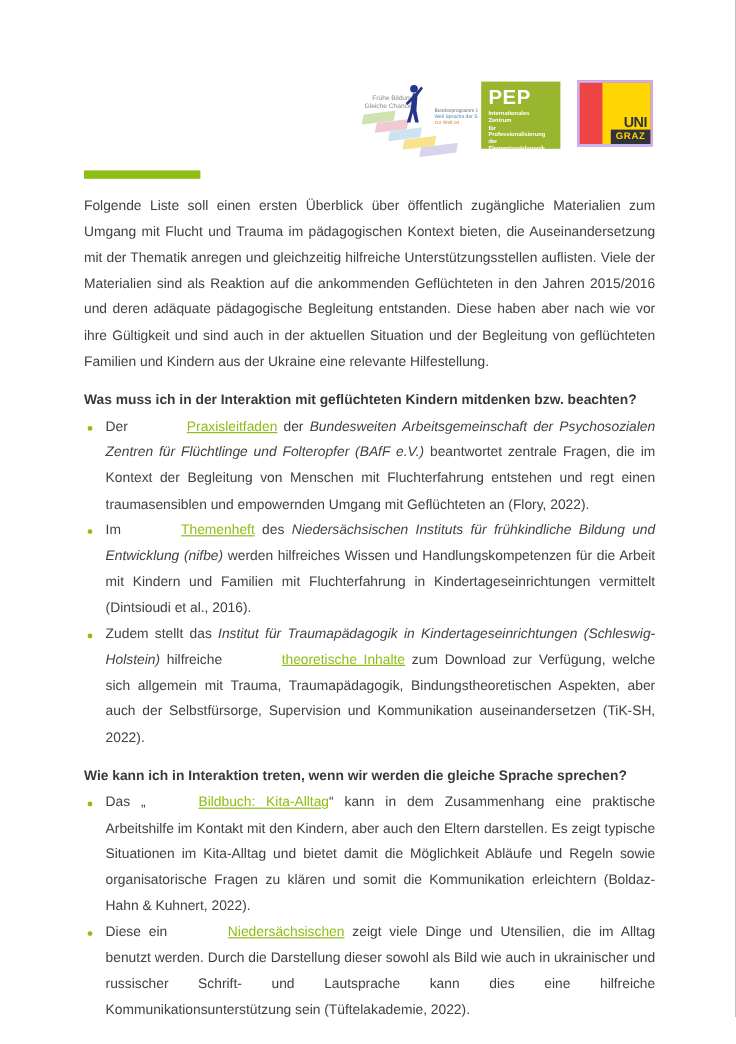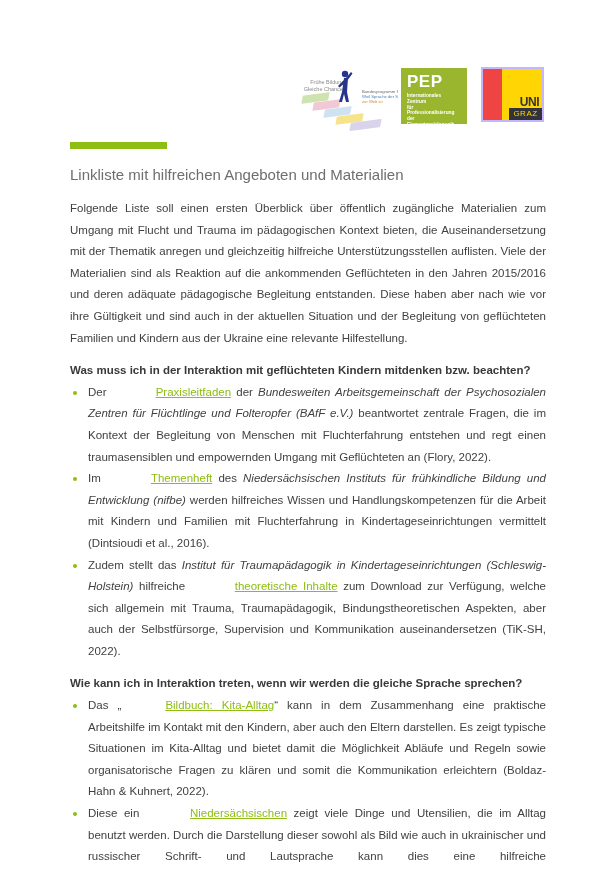--- a/index.html
+++ b/index.html
@@ -37,21 +37,21 @@
     background:var(--pep-green);color:#fff;padding:5px 6px;}
   .pep-acro{font-size:17px;font-weight:bold;line-height:17px;letter-spacing:.5px;}
   .pep-lines{margin-top:3px;font-size:4.8px;font-weight:bold;line-height:5.8px;}
   .pep-dash{width:12px;height:2px;background:#fff;margin-top:4px;}
   .uni-logo{position:absolute;left:481px;top:39px;width:63px;height:55px;
     border:2px solid #c4b5fd;background:#ef4444;}
   .uni-yellow{position:absolute;left:19px;top:0;right:0;bottom:0;background:var(--uni-yellow);}
   .uni-uni{position:absolute;right:3px;bottom:12px;color:var(--uni-dark);
     font-weight:bold;font-size:12px;line-height:12px;letter-spacing:-0.5px;}
   .uni-band{position:absolute;left:26px;right:0;bottom:0;height:12px;background:var(--uni-dark);
-    color:var(--uni-yellow);font-weight:normal;font-size:8px;line-height:12px;
+    color:var(--uni-yellow);font-weight:bold;font-size:8px;line-height:12px;
     text-align:center;letter-spacing:.5px;}
   
   .content{position:absolute;left:70px;top:126px;width:476px;}
   .title{font-size:21px;font-weight:bold;color:var(--heading);letter-spacing:-0.2px;line-height:26px;}
   .accent-bar{width:97px;height:7px;background:var(--accent);margin-top:16px;}
   .subtitle{margin-top:16px;font-size:15px;color:var(--subtitle);line-height:20px;}
   .para{margin-top:13px;font-size:11.5px;line-height:21.6px;text-align:justify;}
   .section{margin-top:11px;}
   .section-heading{font-size:11.5px;font-weight:bold;color:var(--heading);line-height:21.6px;}
   .section ul{list-style:none;margin-top:0px;}
@@ -109,21 +109,20 @@
 
     <div class="uni-logo">
       <div class="uni-yellow"></div>
       <div class="uni-uni">UNI</div>
       <div class="uni-band">GRAZ</div>
     </div>
   </div>
 
   <div class="content">
     <div class="accent-bar"></div>
-    <div class="subtitle">Linkliste mit hilfreichen Angeboten und Materialien</div>
     <div class="para">Folgende Liste soll einen ersten Überblick über öffentlich zugängliche Materialien zum Umgang mit Flucht und Trauma im pädagogischen Kontext bieten, die Auseinandersetzung mit der Thematik an­regen und gleichzeitig hilfreiche Unterstützungsstellen auflisten. Viele der Materialien sind als Reak­tion auf die ankommenden Geflüchteten in den Jahren 2015/2016 und deren adäquate pädagogische Begleitung entstanden. Diese haben aber nach wie vor ihre Gültigkeit und sind auch in der aktuellen Situation und der Begleitung von geflüchteten Familien und Kindern aus der Ukraine eine relevante Hilfestellung.</div>
     <div>
   <div class="section">
     <div class="section-heading">Was muss ich in der Interaktion mit geflüchteten Kindern mitdenken bzw. beachten?</div>
     <ul>
             <li><span class="seg-plain">Der </span><span class="seg-link">Praxisleitfaden</span><span class="seg-plain"> der </span><span class="seg-italic">Bundesweiten Arbeitsgemeinschaft der Psychosozialen Zentren für Flüchtlinge und Folteropfer (BAfF e.V.)</span><span class="seg-plain"> beantwortet zentrale Fragen, die im Kontext der Beglei­tung von Menschen mit Fluchterfahrung entstehen und regt einen traumasensiblen und em­powernden Umgang mit Geflüchteten an (Flory, 2022).</span></li>
             <li><span class="seg-plain">Im </span><span class="seg-link">Themenheft</span><span class="seg-plain"> des </span><span class="seg-italic">Niedersächsischen Instituts für frühkindliche Bildung und Entwicklung (nifbe)</span><span class="seg-plain"> werden hilfreiches Wissen und Handlungskompetenzen für die Arbeit mit Kindern und Familien mit Fluchterfahrung in Kindertageseinrichtungen vermittelt (Dintsioudi et al., 2016).</span></li>
             <li><span class="seg-plain">Zudem stellt das </span><span class="seg-italic">Institut für Traumapädagogik in Kindertageseinrichtungen (Schleswig-Holstein)</span><span class="seg-plain"> hilfreiche </span><span class="seg-link">theoretische Inhalte</span><span class="seg-plain"> zum Download zur Verfügung, welche sich allgemein mit Trauma, Traumapädagogik, Bindungstheoretischen Aspekten, aber auch der Selbstfürsorge, Supervision und Kommunikation auseinandersetzen (TiK-SH, 2022).</span></li>
           </ul>
   </div>

